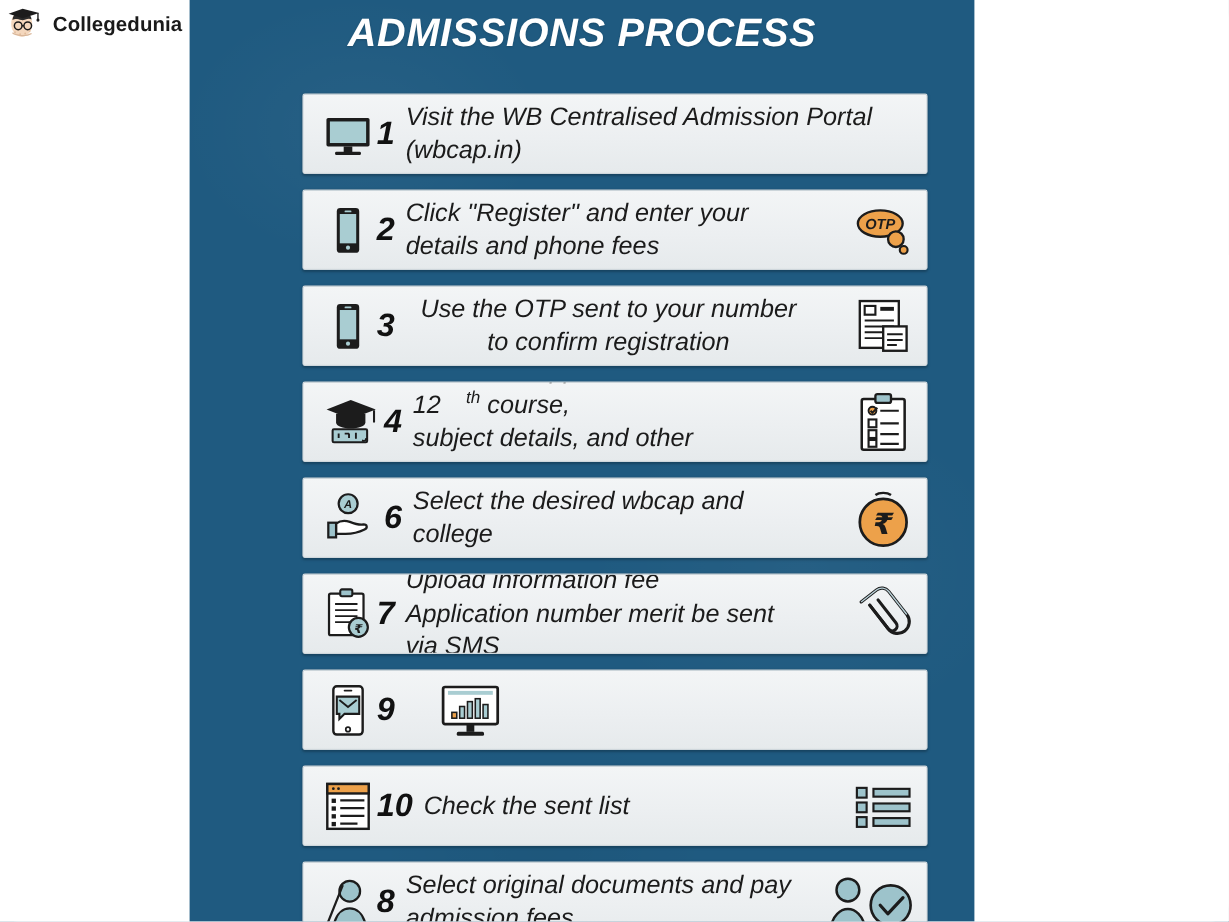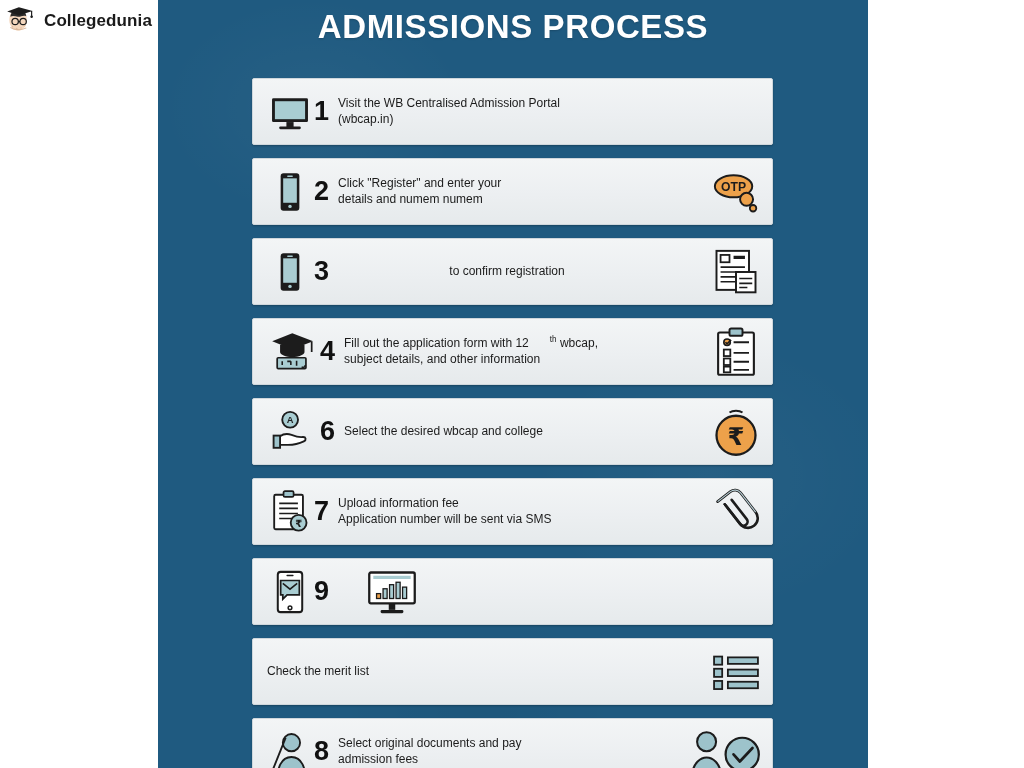--- a/index.html
+++ b/index.html
@@ -18,27 +18,28 @@
     height: 38px;
   }
   .brand-mark { width: 34px; height: 34px; display:block; }
   .brand-name {
     font-size: 17px; font-weight: 600; color: #1a1a1a;
     letter-spacing: .1px; font-family: "Liberation Sans", sans-serif;
   }
 
   
   .panel {
-    position: absolute; left: 158px; top: 0; width: 710px; height: 768px;
+    position: absolute; left: 158px; top: 0; width: 654px; height: 768px;
     background: #1f5a80;
     background-image:
       radial-gradient(ellipse 220px 160px at 22% 14%, rgba(255,255,255,.035), rgba(255,255,255,0) 70%),
       radial-gradient(ellipse 260px 200px at 78% 62%, rgba(255,255,255,.03), rgba(255,255,255,0) 70%),
       radial-gradient(ellipse 200px 150px at 45% 92%, rgba(0,0,0,.04), rgba(0,0,0,0) 70%);
     overflow: hidden;
+    font-style: italic;
   }
   .poster-title {
     margin-top: 8px;
     text-align: center;
     color: #ffffff;
     font-size: 33px;
     font-weight: 700;
     letter-spacing: .6px;
     text-shadow: 0 1px 2px rgba(0,0,0,.18);
   }
@@ -61,21 +62,21 @@
   .card-left { display: flex; align-items: center; flex: 0 0 auto; }
   .lead-icon { width: 46px; height: 46px; display: block; flex: 0 0 auto; }
   .lead-icon.wide { width: 52px; }
   .step-num {
     font-size: 27px; font-weight: 700; color: #111;
     margin: 0 9px 0 1px; line-height: 1;
     font-family: "Liberation Sans", sans-serif;
   }
   .card-text {
     flex: 1 1 auto;
-    font-size: 12px;
+    font-size: 21px;
     line-height: 1.33;
     color: #1b1b1b;
     font-family: "Liberation Sans", sans-serif;
     padding-right: 6px;
   }
   .card-text.center { text-align: center; }
   .trail-icon { width: 52px; height: 52px; flex: 0 0 auto; display: block; margin-left: 4px; }
   .trail-icon.pair { width: 76px; }
   .trail-slot { width: 80px; display:flex; justify-content:flex-end; align-items:center; flex:0 0 auto; }
   sup { font-size: .68em; vertical-align: super; padding-left: 21px; }
@@ -130,21 +131,21 @@
           <svg class="lead-icon" viewBox="0 0 64 64">
             <rect x="19" y="6" width="26" height="52" rx="4" fill="#1c1c1c"></rect>
             <rect x="22.5" y="13" width="19" height="34" fill="#a9cdd2"></rect>
             <rect x="28" y="9" width="8" height="2" rx="1" fill="#a9cdd2"></rect>
             <circle cx="32" cy="52" r="2.4" fill="#a9cdd2"></circle>
           </svg>
           <span class="step-num">2</span>
         </div>
         <div class="card-text">
           <div>Click "Register" and enter your</div>
-          <div>details and numem numem</div>
+          <div>details and phone fees</div>
         </div>
         <div class="trail-slot">
           <svg class="trail-icon" viewBox="0 0 64 64">
             <ellipse cx="29" cy="25" rx="23" ry="13.5" fill="#eda14a" stroke="#1c1c1c" stroke-width="2.4"></ellipse>
             <circle cx="45" cy="41" r="8" fill="#eda14a" stroke="#1c1c1c" stroke-width="2.4"></circle>
             <circle cx="53" cy="52" r="4" fill="#eda14a" stroke="#1c1c1c" stroke-width="2.2"></circle>
             <text x="29" y="31" font-family="Liberation Sans, sans-serif" font-size="15" font-weight="700" text-anchor="middle" fill="#1c1c1c">OTP</text>
           </svg>
         </div>
       </div>
@@ -153,20 +154,21 @@
         <div class="card-left">
           <svg class="lead-icon" viewBox="0 0 64 64">
             <rect x="19" y="6" width="26" height="52" rx="4" fill="#1c1c1c"></rect>
             <rect x="22.5" y="13" width="19" height="34" fill="#a9cdd2"></rect>
             <rect x="28" y="9" width="8" height="2" rx="1" fill="#a9cdd2"></rect>
             <circle cx="32" cy="52" r="2.4" fill="#a9cdd2"></circle>
           </svg>
           <span class="step-num">3</span>
         </div>
         <div class="card-text center">
+          <div>Use the OTP sent to your number</div>
           <div>to confirm registration</div>
         </div>
         <div class="trail-slot">
           <svg class="trail-icon" viewBox="0 0 64 64">
             <rect x="8" y="6" width="40" height="48" fill="#fff" stroke="#1c1c1c" stroke-width="2.4"></rect>
             <rect x="13" y="11" width="11" height="9" fill="none" stroke="#1c1c1c" stroke-width="2.2"></rect>
             <rect x="29" y="12" width="14" height="4" fill="#1c1c1c"></rect>
             <g stroke="#1c1c1c" stroke-width="2">
               <path d="M13 26h30M13 32h30M13 38h30M13 44h18"></path>
             </g>
@@ -187,21 +189,21 @@
             <rect x="10" y="40" width="40" height="15" rx="1.5" fill="#a9cdd2" stroke="#1c1c1c" stroke-width="2.4"></rect>
             <g stroke="#1c1c1c" stroke-width="2.2" fill="none">
               <path d="M17 45v5M24 45h5M29 45v5M37 44v7"></path>
             </g>
             <path d="M44 53c3 1 5 0 5-3" stroke="#1c1c1c" stroke-width="2.2" fill="none"></path>
           </svg>
           <span class="step-num">4</span>
         </div>
         <div class="card-text">
           <div>
-            <span>Fill out the application form with 12</span><sup>th</sup><span> wbcap,</span>
+            <span>Fill out the application form with 12</span><sup>th</sup><span> course,</span>
           </div>
           <div>subject details, and other information</div>
         </div>
         <div class="trail-slot">
           <svg class="trail-icon" viewBox="0 0 64 64">
             <rect x="10" y="8" width="44" height="52" rx="2" fill="#fff" stroke="#1c1c1c" stroke-width="2.6"></rect>
             <rect x="24" y="3" width="16" height="9" rx="2" fill="#9dc3cb" stroke="#1c1c1c" stroke-width="2.4"></rect>
             <circle cx="21" cy="20" r="4" fill="#eda14a" stroke="#1c1c1c" stroke-width="2"></circle>
             <path d="M19 20l2 2 5-5" stroke="#1c1c1c" stroke-width="2" fill="none"></path>
             <g stroke="#1c1c1c" stroke-width="2.2" fill="none">
@@ -244,21 +246,21 @@
             <g stroke="#1c1c1c" stroke-width="2.2">
               <path d="M17 20h26M17 27h26M17 34h26M17 41h18"></path>
             </g>
             <circle cx="44" cy="47" r="11" fill="#a9cdd2" stroke="#1c1c1c" stroke-width="2.6"></circle>
             <text x="44" y="53" font-family="DejaVu Sans, sans-serif" font-size="14" font-weight="700" text-anchor="middle" fill="#1c1c1c">₹</text>
           </svg>
           <span class="step-num">7</span>
         </div>
         <div class="card-text">
           <div>Upload information fee</div>
-          <div>Application number will be sent via SMS</div>
+          <div>Application number merit be sent via SMS</div>
         </div>
         <div class="trail-slot">
           <svg class="trail-icon" viewBox="0 0 64 64">
             <g transform="rotate(-38 32 32)">
               <path d="M22 8h20a9 9 0 0 1 9 9v30a12 12 0 0 1-24 0V16" fill="none" stroke="#1c1c1c" stroke-width="3.2" stroke-linecap="round"></path>
               <path d="M27 16v31a5 5 0 0 0 10 0V17" fill="none" stroke="#1c1c1c" stroke-width="3.2" stroke-linecap="round"></path>
               <path d="M22 8h20a9 9 0 0 1 9 9v30" fill="none" stroke="#b8cfd6" stroke-width="1.4"></path>
             </g>
           </svg>
         </div>
@@ -284,22 +286,40 @@
             <rect x="29" y="23" width="5" height="17" fill="#a9cdd2" stroke="#1c1c1c" stroke-width="1.6"></rect>
             <rect x="37" y="20" width="5" height="20" fill="#a9cdd2" stroke="#1c1c1c" stroke-width="1.6"></rect>
             <rect x="45" y="26" width="5" height="14" fill="#a9cdd2" stroke="#1c1c1c" stroke-width="1.6"></rect>
             <rect x="28" y="46" width="8" height="8" fill="#1c1c1c"></rect>
             <rect x="18" y="54" width="28" height="4" rx="1.6" fill="#1c1c1c"></rect>
           </svg>
         </div>
       </div>
 
       <div class="card">
-        <div class="card-text">
-          <div>Check the merit list</div>
+        <div class="card-left">
+          <svg class="lead-icon" viewBox="0 0 64 64">
+            <rect x="8" y="6" width="48" height="52" fill="#fff" stroke="#1c1c1c" stroke-width="2.8"></rect>
+            <rect x="8" y="6" width="48" height="11" fill="#eda14a" stroke="#1c1c1c" stroke-width="2.8"></rect>
+            <circle cx="15" cy="11.5" r="1.6" fill="#1c1c1c"></circle>
+            <circle cx="21" cy="11.5" r="1.6" fill="#1c1c1c"></circle>
+            <g fill="#1c1c1c">
+              <rect x="13" y="23" width="5" height="5"></rect>
+              <rect x="13" y="32" width="5" height="5"></rect>
+              <rect x="13" y="41" width="5" height="5"></rect>
+              <rect x="13" y="50" width="5" height="5"></rect>
+            </g>
+            <g stroke="#1c1c1c" stroke-width="2.4">
+              <path d="M23 25h28M23 34h28M23 43h28M23 52h20"></path>
+            </g>
+          </svg>
+          <span class="step-num">10</span>
+        </div>
+        <div class="card-text">
+          <div>Check the sent list</div>
         </div>
         <div class="trail-slot">
           <svg class="trail-icon" viewBox="0 0 64 64">
             <g fill="#9dc3cb" stroke="#1c1c1c" stroke-width="2.2">
               <rect x="5" y="13" width="10" height="10"></rect>
               <rect x="5" y="28" width="10" height="10"></rect>
               <rect x="5" y="43" width="10" height="10"></rect>
               <rect x="22" y="14" width="37" height="8"></rect>
               <rect x="22" y="29" width="37" height="8"></rect>
               <rect x="22" y="44" width="37" height="8"></rect>

